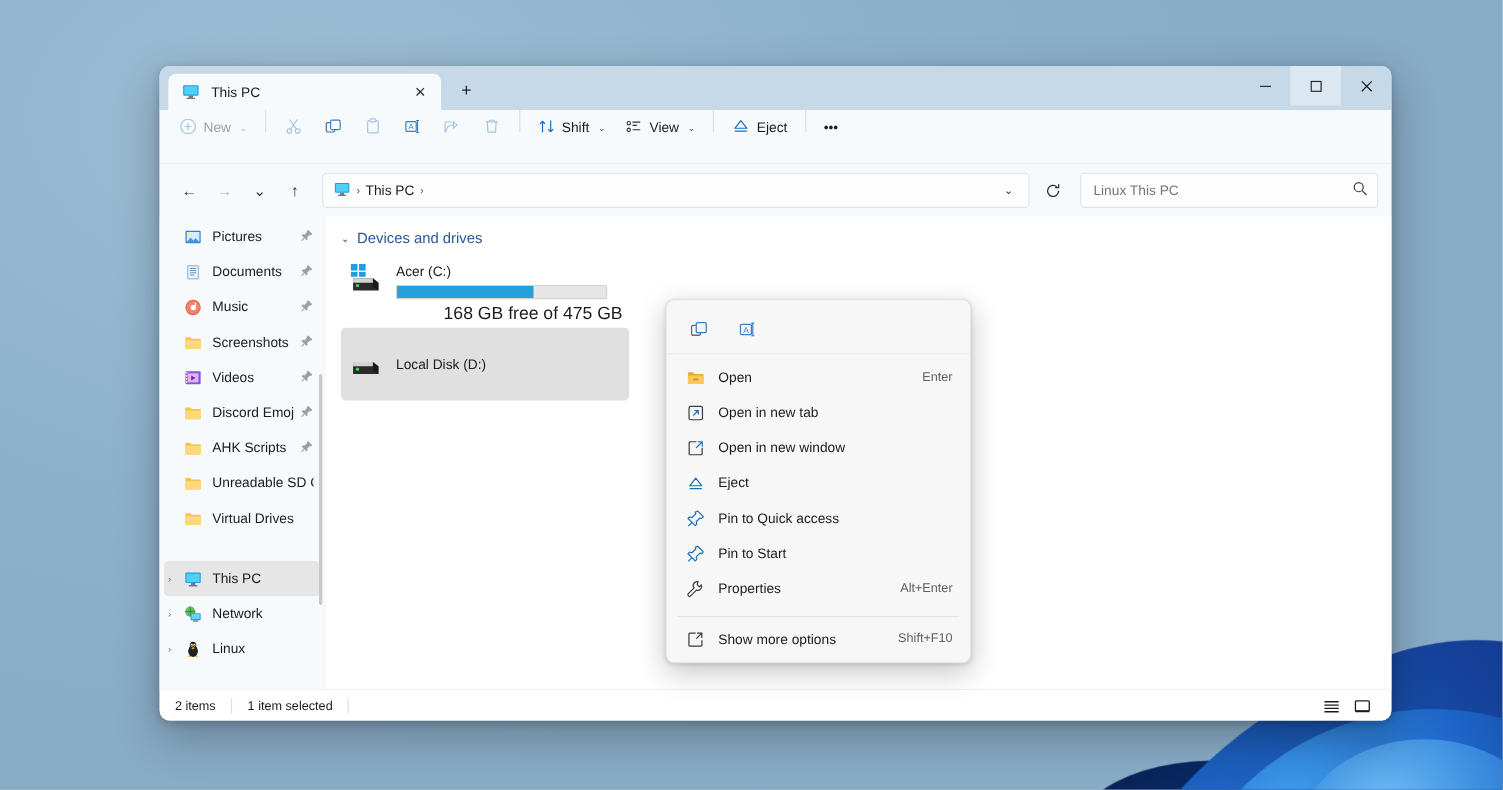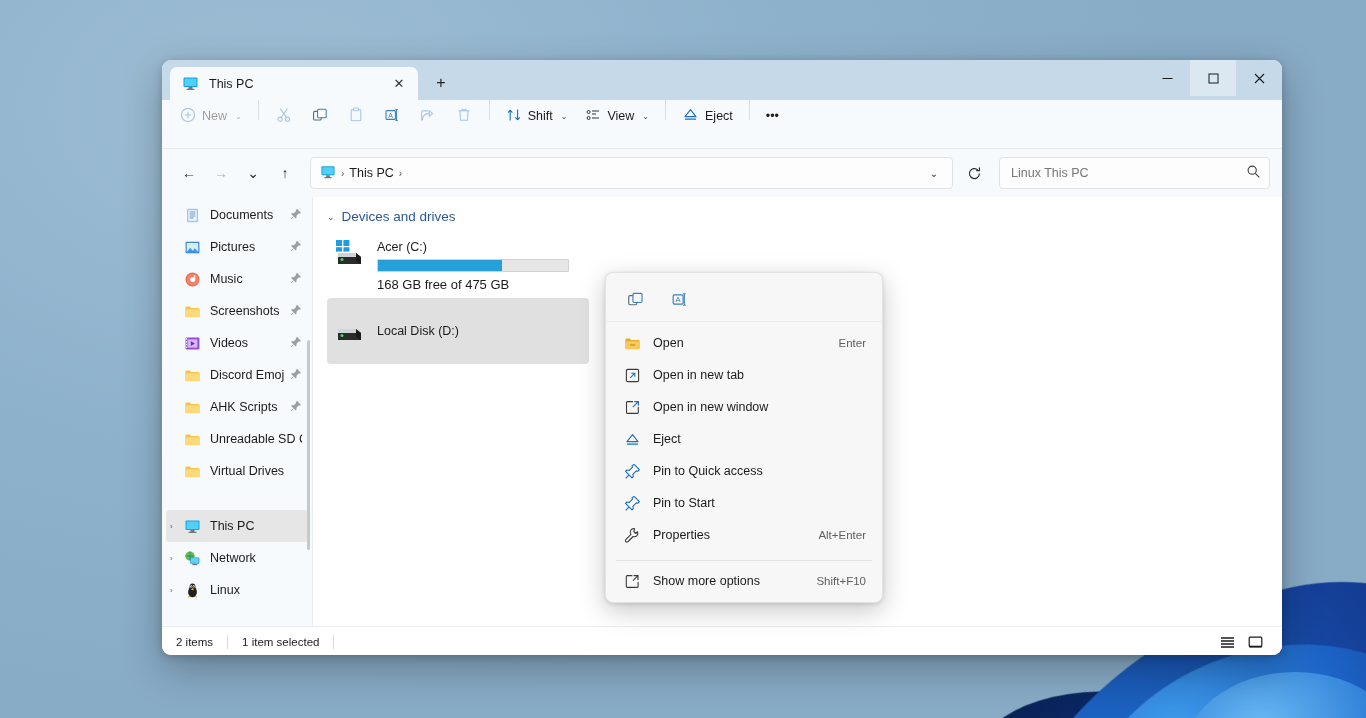--- a/index.html
+++ b/index.html
@@ -22,21 +22,21 @@
       border-radius:55% 45% 50% 50%/60% 45% 55% 40%;transform:rotate(-8deg);}
   .b3{left:1180px;top:672px;width:230px;height:180px;
       background:radial-gradient(ellipse at 35% 30%, #69b9f4 0%, #2f7fd8 55%, rgba(47,127,216,0) 100%);
       border-radius:50%;}
   .b4{left:970px;top:690px;width:300px;height:200px;
       background:radial-gradient(ellipse at 50% 30%, #0c2c6e 0%, #0a2256 60%, rgba(10,34,86,0) 100%);
       border-radius:60% 40% 45% 55%/50%;transform:rotate(12deg);}
 
   
   #window{
-    position:absolute;left:162px;top:60px;width:1120px;height:595px;
+    position:absolute;left:145px;top:60px;width:1120px;height:595px;
     border-radius:9px;overflow:hidden;
     box-shadow:0 14px 40px rgba(0,0,0,.28), 0 2px 8px rgba(0,0,0,.18);
     background:#f3f3f3;
   }
   
   #titlebar{height:40px;background:#c5d9e8;position:relative;display:flex;align-items:flex-end;}
   .tab{
     margin-left:8px;width:230px;height:33px;background:#f7fafd;border-radius:7px 7px 0 0;
     display:flex;align-items:center;padding:0 6px 0 12px;position:relative;
   }
@@ -92,21 +92,21 @@
   #content{flex:1;background:#fff;position:relative;padding:12px 0 0 14px;}
   .grouphdr{display:flex;align-items:center;gap:7px;font-size:13.5px;color:#2b5797;margin-bottom:8px;}
   .grouphdr .gchev{font-size:9px;color:#2b5797;}
   .tiles{display:flex;gap:0px;flex-wrap:wrap;flex-direction:column;}
   .tile{width:250px;height:58px;display:flex;align-items:flex-start;padding:4px 6px;border-radius:4px;gap:10px;}
   .tile.sel{background:#e0e0e0;align-items:center;}
   .tilemeta{flex:1;padding-top:4px;}
   .tname{font-size:12.5px;color:#1b1b1b;margin-bottom:5px;}
   .bar{width:190px;height:11px;background:#e6e6e6;border:1px solid #d2d2d2;border-radius:1px;overflow:hidden;}
   .barfill{height:100%;background:#26a0da;}
-  .tfree{font-size:13px;color:#1b1b1b;margin-top:5px;}
+  .tfree{font-size:16px;color:#1b1b1b;margin-top:5px;text-align:right;}
 
   
   #statusbar{height:30px;background:#fff;border-top:1px solid #eceff1;display:flex;align-items:center;
     padding:0 14px;font-size:11.5px;color:#1b1b1b;gap:0;}
   #statusbar .seg{padding-right:14px;}
   #statusbar .vsep{width:1px;height:14px;background:#d8dcdf;margin-right:14px;}
   #statusbar .spacer{flex:1;}
   .viewbtn{width:26px;height:22px;display:flex;align-items:center;justify-content:center;margin-left:2px;}
 
   
@@ -308,41 +308,41 @@
       </span>
     </div>
   </div>
 
   <div id="body">
     <div id="sidebar">
       <div id="nav-quick">
           <div class="navitem">
             <span class="ico">
               <svg width="17" height="17" viewBox="0 0 17 17">
-                <rect x="3" y="1.8" width="11" height="13.4" rx="1" fill="#9fc6e8"></rect>
-                <rect x="4.3" y="3.2" width="8.4" height="10.6" fill="#eef6fc"></rect>
-                <path d="M5.6 5h5.8M5.6 7h5.8M5.6 9h5.8M5.6 11h4" stroke="#5e8fb8" stroke-width="0.9"></path>
-              </svg>
-            </span>
-            <span class="lbl">Documents</span>
-            <span class="pin"><svg width="12" height="12" viewBox="0 0 12 12">
-                <path d="M7.3 1.1l3.6 3.6-1.1 1.1-1.1-.3-2.4 2.4.4 1.6-1 1-4.6-4.6 1-1 1.6.4L6.1 2.9l-.3-1.1z" fill="#9aa0a6"></path>
-                <path d="M3.4 8.6L1.2 10.8" stroke="#9aa0a6" stroke-width="1"></path>
-              </svg></span>
-          </div>
-          <div class="navitem">
-            <span class="ico">
-              <svg width="17" height="17" viewBox="0 0 17 17">
                 <rect x="1.6" y="2.8" width="13.8" height="11.4" rx="1" fill="#2b7fd4"></rect>
                 <rect x="2.7" y="3.9" width="11.6" height="9.2" fill="#d8ecfb"></rect>
                 <path d="M2.7 13.1l3.6-4.3 2.5 2.9 2.1-2.4 3.4 3.8z" fill="#3f9ae0"></path>
                 <circle cx="5.4" cy="6.4" r="1.2" fill="#fff04a"></circle>
               </svg>
             </span>
             <span class="lbl">Pictures</span>
+            <span class="pin"><svg width="12" height="12" viewBox="0 0 12 12">
+                <path d="M7.3 1.1l3.6 3.6-1.1 1.1-1.1-.3-2.4 2.4.4 1.6-1 1-4.6-4.6 1-1 1.6.4L6.1 2.9l-.3-1.1z" fill="#9aa0a6"></path>
+                <path d="M3.4 8.6L1.2 10.8" stroke="#9aa0a6" stroke-width="1"></path>
+              </svg></span>
+          </div>
+          <div class="navitem">
+            <span class="ico">
+              <svg width="17" height="17" viewBox="0 0 17 17">
+                <rect x="3" y="1.8" width="11" height="13.4" rx="1" fill="#9fc6e8"></rect>
+                <rect x="4.3" y="3.2" width="8.4" height="10.6" fill="#eef6fc"></rect>
+                <path d="M5.6 5h5.8M5.6 7h5.8M5.6 9h5.8M5.6 11h4" stroke="#5e8fb8" stroke-width="0.9"></path>
+              </svg>
+            </span>
+            <span class="lbl">Documents</span>
             <span class="pin"><svg width="12" height="12" viewBox="0 0 12 12">
                 <path d="M7.3 1.1l3.6 3.6-1.1 1.1-1.1-.3-2.4 2.4.4 1.6-1 1-4.6-4.6 1-1 1.6.4L6.1 2.9l-.3-1.1z" fill="#9aa0a6"></path>
                 <path d="M3.4 8.6L1.2 10.8" stroke="#9aa0a6" stroke-width="1"></path>
               </svg></span>
           </div>
           <div class="navitem">
             <span class="ico">
               <svg width="17" height="17" viewBox="0 0 17 17">
                 <circle cx="8.5" cy="8.5" r="7" fill="#e8674f"></circle>
                 <circle cx="8.5" cy="8.5" r="6" fill="#f0836c"></circle>

